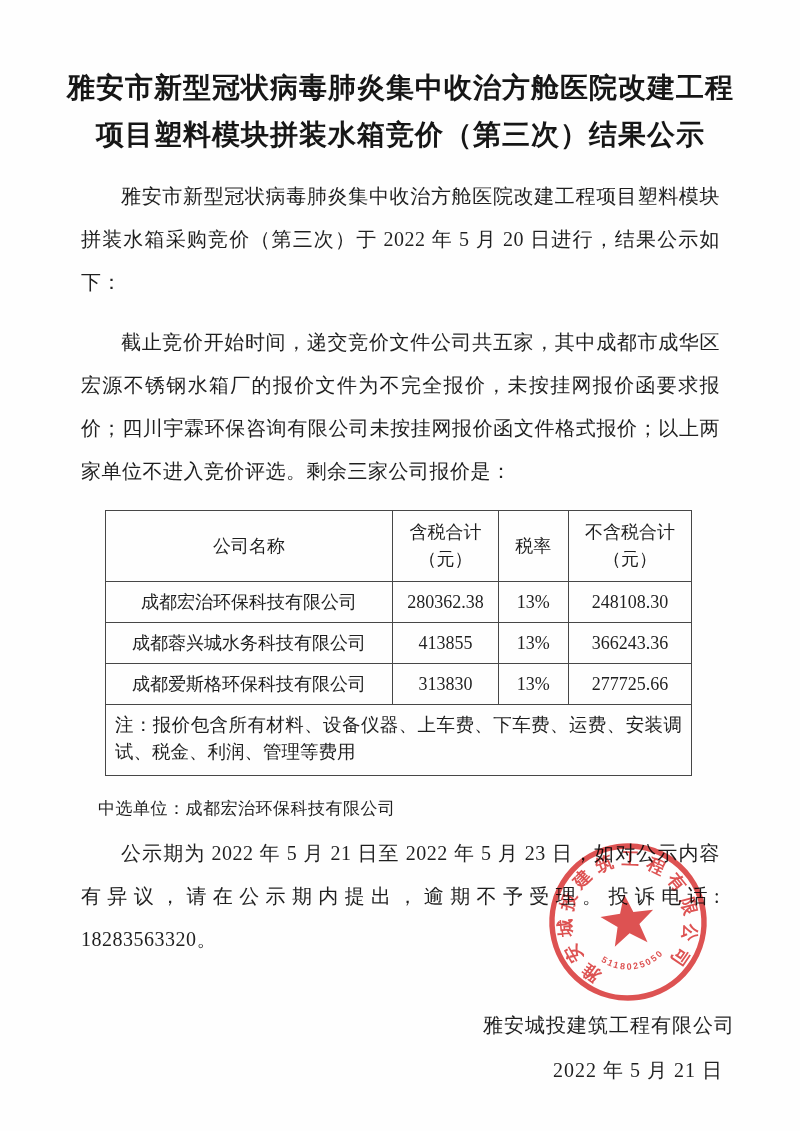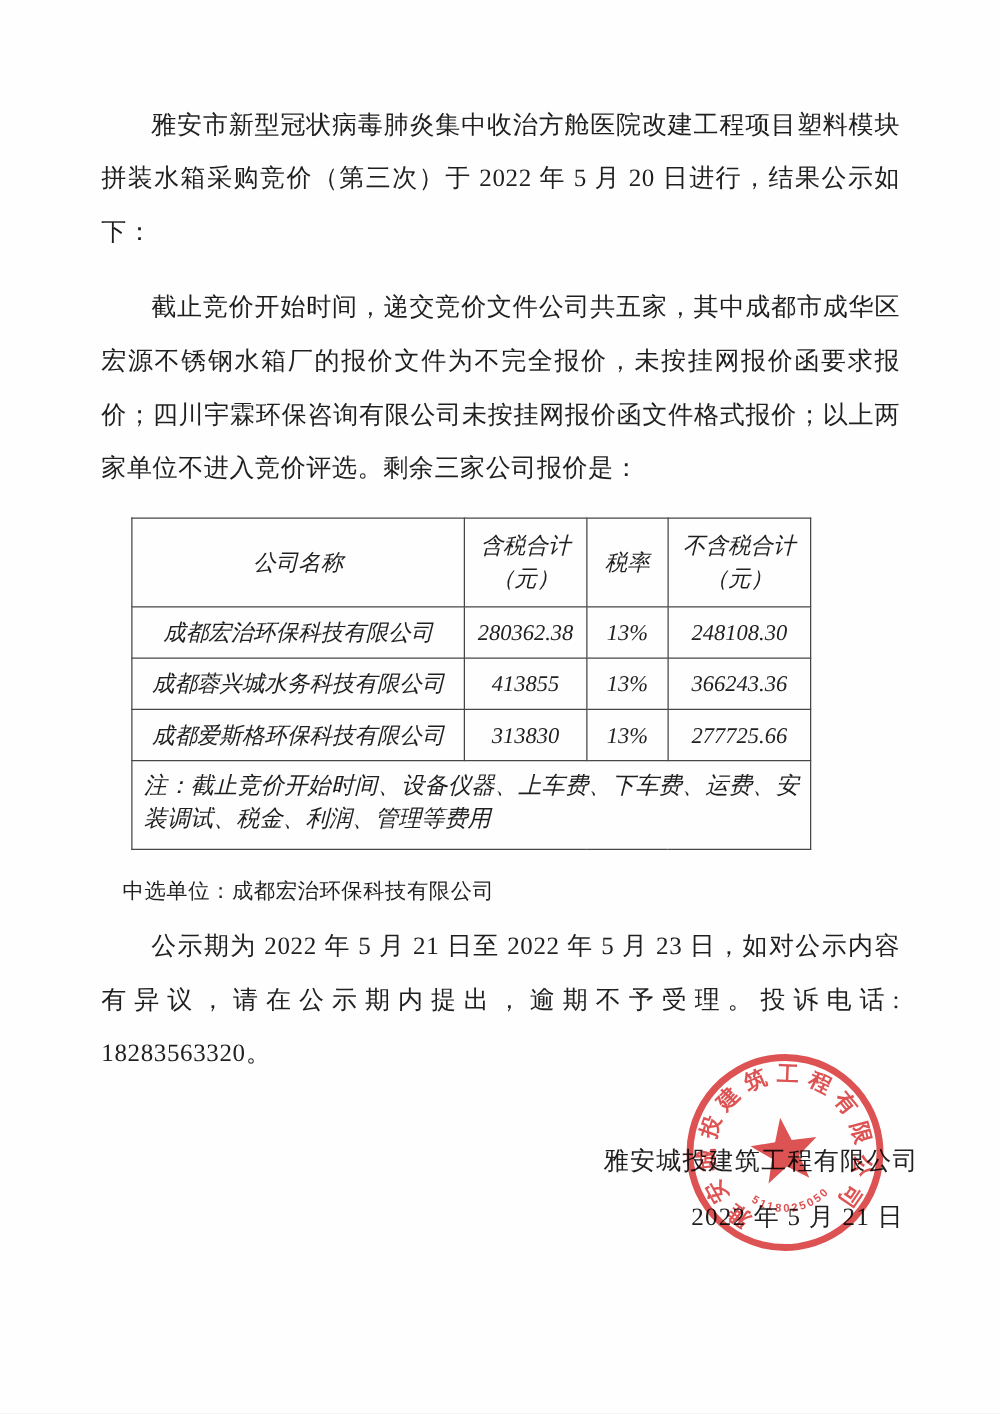--- a/index.html
+++ b/index.html
@@ -31,25 +31,24 @@
   }
   .para {
     font-size: 20px;
     line-height: 43px;
     letter-spacing: 0.5px;
     text-align: justify;
     text-indent: 2em;
     margin: 17px;
   }
   table.bid-table {
-    width: 544px;
+    width: 587px;
     margin: 11px 0 0 41px;
     border-collapse: collapse;
     table-layout: fixed;
-    font-style: italic;
   }
   .bid-table th, .bid-table td {
     border: 1px solid #474747;
     text-align: center;
     vertical-align: middle;
     font-weight: 400;
     font-size: 18px;
     color: #1f1f1f;
     padding: 0;
   }
@@ -92,20 +91,21 @@
     width: 166px; height: 166px;
     pointer-events: none;
   }
   .seal svg { mix-blend-mode: multiply; opacity: 0.92; }
 </style>
 </head>
 <body>
 
 <div class="page">
 
+  <h1 class="doc-title">雅安市新型冠状病毒肺炎集中收治方舱医院改建工程项目塑料模块拼装水箱竞价（第三次）结果公示</h1>
 
 
   <p class="para">雅安市新型冠状病毒肺炎集中收治方舱医院改建工程项目塑料模块拼装水箱采购竞价（第三次）于 2022 年 5 月 20 日进行，结果公示如下：</p>
   <p class="para">截止竞价开始时间，递交竞价文件公司共五家，其中成都市成华区宏源不锈钢水箱厂的报价文件为不完全报价，未按挂网报价函要求报价；四川宇霖环保咨询有限公司未按挂网报价函文件格式报价；以上两家单位不进入竞价评选。剩余三家公司报价是：</p>
 
   <table class="bid-table">
     <colgroup>
       <col class="c-company">
         <col class="c-incl">
         <col class="c-rate">
@@ -134,21 +134,21 @@
         <td>13%</td>
         <td>366243.36</td>
       </tr>
       <tr>
         <td>成都爱斯格环保科技有限公司</td>
         <td>313830</td>
         <td>13%</td>
         <td>277725.66</td>
       </tr>
       <tr>
-        <td class="note-cell" colspan="4">注：截止竞价开始时间、设备仪器、上车费、下车费、运费、安装调试、税金、利润、管理等费用</td>
+        <td class="note-cell" colspan="4">注：报价包含所有材料、设备仪器、上车费、下车费、运费、安装调试、税金、利润、管理等费用</td>
       </tr>
     </tbody>
   </table>
 
   <p class="selected-line"><span>中选单位：</span><span>成都宏治环保科技有限公司</span></p>
 
   <p class="para closing">公示期为 2022 年 5 月 21 日至 2022 年 5 月 23 日，如对公示内容有异议，请在公示期内提出，逾期不予受理。投诉电话: 18283563320。</p>
 
   <div class="signature-block">
     <div class="sig-company">雅安城投建筑工程有限公司</div>

